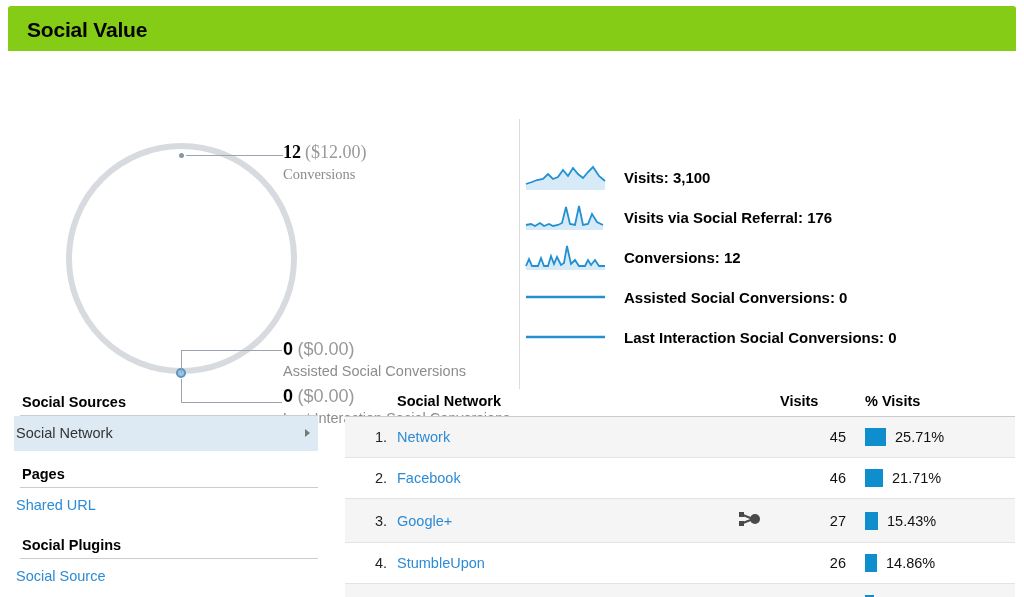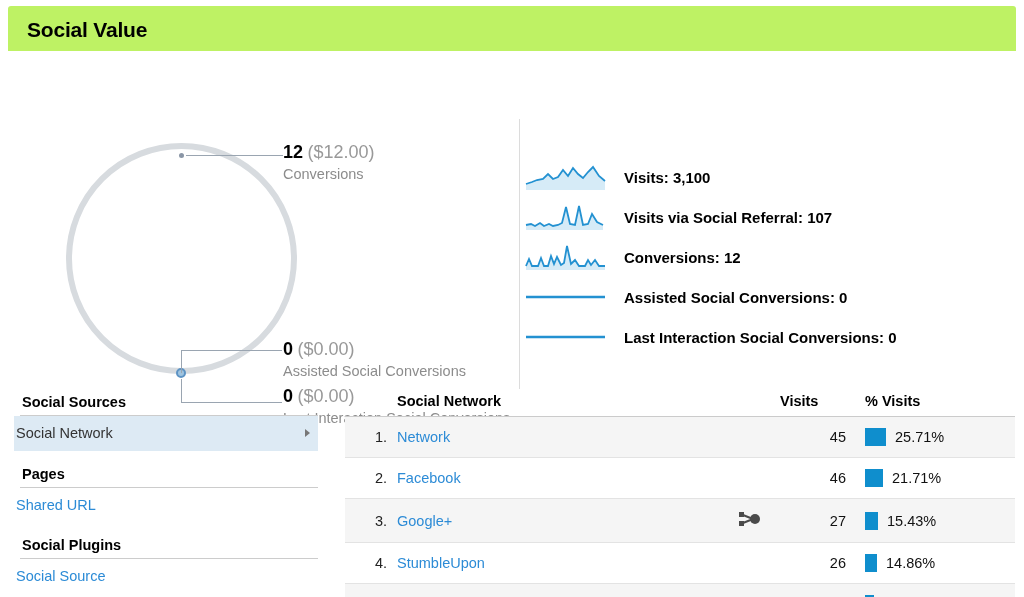--- a/index.html
+++ b/index.html
@@ -17,21 +17,21 @@
     -webkit-font-smoothing: antialiased;
   }
 
   
   .page-header {
     position: absolute;
     left: 8px;
     top: 6px;
     width: 1008px;
     height: 45px;
-    background: #bef264;
+    background: #84cc16;
     border-radius: 3px 3px 0 0;
     box-sizing: border-box;
   }
   .page-header-title {
     position: absolute;
     left: 19px;
     top: 12px;
     font-size: 21px;
     font-weight: bold;
     color: #000000;
@@ -143,21 +143,21 @@
     color: #999999;
   }
   .callout .value-label {
     display: block;
     margin-top: 2px;
     font-size: 14.5px;
     color: #8c8c8c;
     max-width: 230px;
     line-height: 1.25;
   }
-  .callout-conversions { left: 283px; top: 86px; }
+  .callout-conversions { left: 283px; top: 86px; font-family: Liberation Serif, serif; }
   .callout-assisted    { left: 283px; top: 283px; }
   .callout-last        { left: 283px; top: 330px; }
 
   
   .legend {
     position: absolute;
     left: 525px;
     top: 100px;
   }
   .legend-row {
@@ -346,21 +346,21 @@
       <span class="legend-text">Visits: 3,100</span>
     </div>
 
     <div class="legend-row">
       <span class="legend-spark">
         <svg viewBox="0 0 82 28" preserveAspectRatio="none">
           <path d="M1,22 L6,21 L10,23 L15,20 L19,23 L24,21 L28,23 L33,22 L37,20 L41,4 L45,21 L50,22 L54,3 L58,22 L63,21 L67,11 L72,19 L78,22 L78,27 L1,27 Z" fill="#d6ebf7"></path>
           <polyline points="1,22 6,21 10,23 15,20 19,23 24,21 28,23 33,22 37,20 41,4 45,21 50,22 54,3 58,22 63,21 67,11 72,19 78,22" fill="none" stroke="#2391d1" stroke-width="1.8"></polyline>
         </svg>
       </span>
-      <span class="legend-text">Visits via Social Referral: 107</span>
+      <span class="legend-text">Visits via Social Referral: 176</span>
     </div>
 
     <div class="legend-row">
       <span class="legend-spark">
         <svg viewBox="0 0 82 28" preserveAspectRatio="none">
           <path d="M1,23 L4,16 L7,23 L13,23 L16,15 L19,23 L23,23 L26,13 L29,21 L32,14 L36,22 L39,20 L42,3 L46,21 L50,17 L54,23 L60,23 L63,17 L66,22 L70,17 L74,23 L80,23 L80,27 L1,27 Z" fill="#d6ebf7"></path>
           <polyline points="1,23 4,16 7,23 13,23 16,15 19,23 23,23 26,13 29,21 32,14 36,22 39,20 42,3 46,21 50,17 54,23 60,23 63,17 66,22 70,17 74,23 80,23" fill="none" stroke="#2391d1" stroke-width="1.8"></polyline>
         </svg>
       </span>
       <span class="legend-text">Conversions: 12</span>

